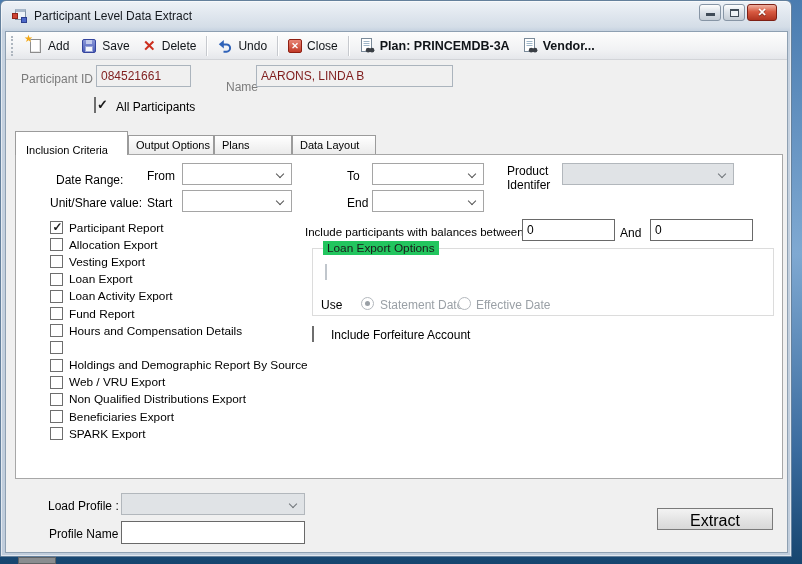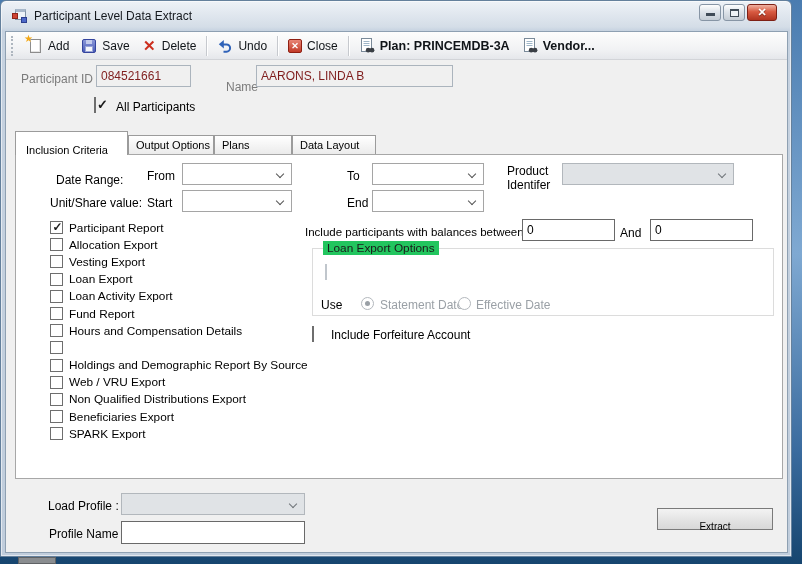--- a/index.html
+++ b/index.html
@@ -84,21 +84,21 @@
   
   .groupbox { position:absolute; left:296px; top:93px; width:462px; height:68px; border:1px solid #dcdcdc; }
   .groupbox-title { position:absolute; left:10px; top:-8px; background:#22c55e; padding:0 4px; font-size:11.8px; color:#1a1a1a; }
   .lbl-dis { color:#9aa0a6; }
   .radio { position:absolute; width:13px; height:13px; border-radius:50%; border:1px solid #b3b8bd; background:#fff; }
   .radio.selected::after { content:""; position:absolute; inset:3px; border-radius:50%; background:#9aa0a6; }
 
   .small { font-size:11.5px; }
 
   
-  .button { position:absolute; background:linear-gradient(#f3f3f3,#e2e2e2 60%,#d8d8d8); border:1px solid #7a7a7a; text-align:center; font-size:10px; padding-top:12px; }
+  .button { position:absolute; background:linear-gradient(#f3f3f3,#e2e2e2 60%,#d8d8d8); border:1px solid #7a7a7a; text-align:center; font-size:16px; padding-top:3px; }
 
   .doc-svg { display:block; }
 </style>
 </head>
 <body>
 
 <div class="taskbar-fragment"></div>
 
 <div class="window">
   <div class="titlebar">

